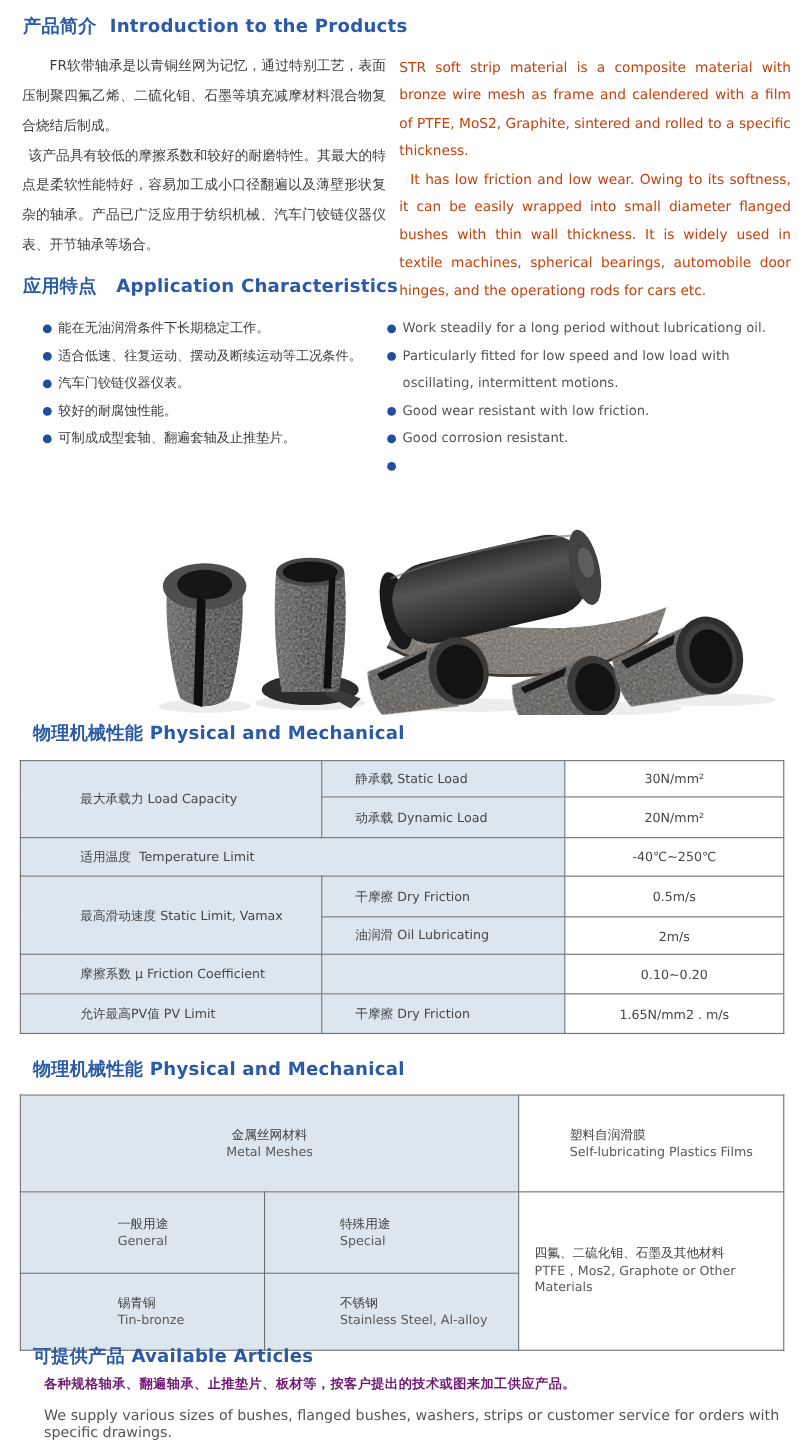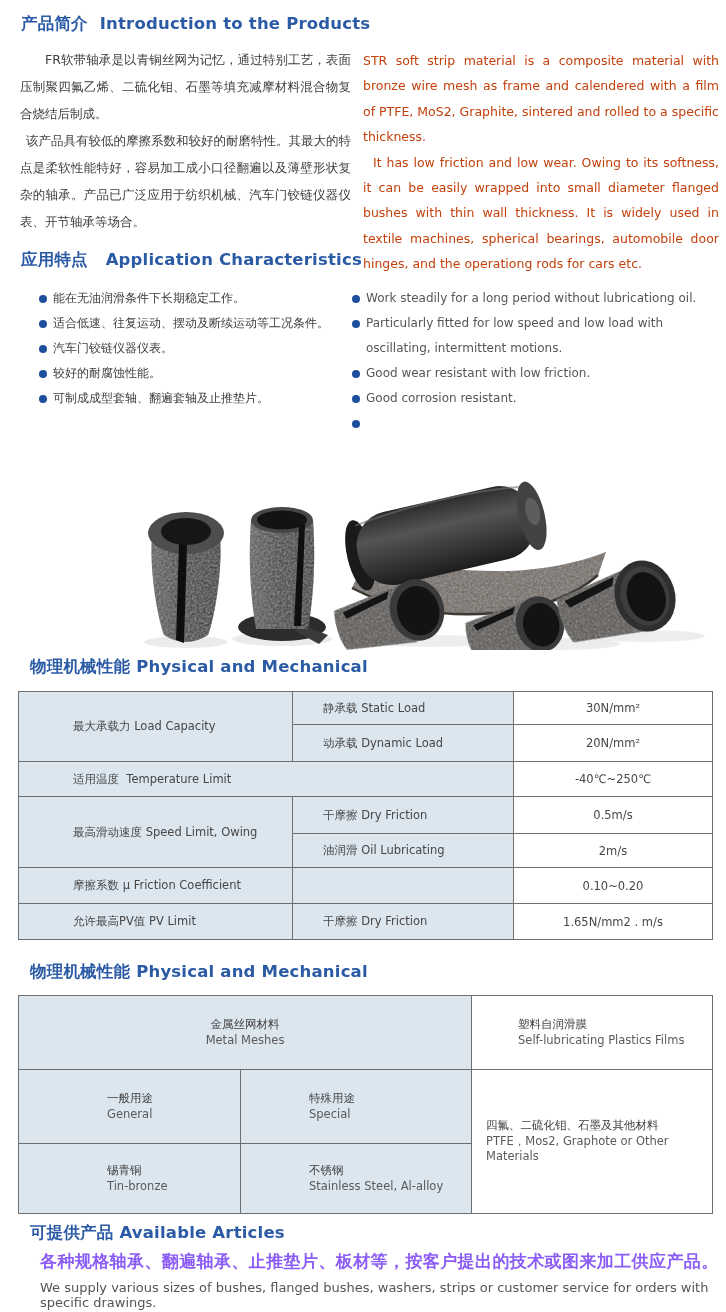--- a/index.html
+++ b/index.html
@@ -40,22 +40,22 @@
   #table2 .line{display:block;line-height:15.5px;font-size:11.5px;}
   #table2 .cn-line{color:#3f3f3f;}
   #table2 .en-line{color:#5a5a5a;}
   #table2 .head-merge{text-align:center;}
   #table2 .white{background:#fff;}
   #table2 .pl46{padding-left:46px;}
   #table2 .pl88{padding-left:88px;}
   #table2 .pl68{padding-left:68px;}
   #table2 .pl14{padding-left:14px;}
 
-  .avail-cn{position:absolute;left:40px;top:1250px;font-size:17px;font-weight:600;
-            color:#8b5cf6;letter-spacing:0.4px;}
+  .avail-cn{position:absolute;left:40px;top:1250px;font-size:12px;font-weight:600;
+            color:#701a75;letter-spacing:0.4px;}
   .avail-en{position:absolute;left:40px;top:1280px;font-size:13px;color:#555;}
 </style>
 </head>
 <body>
 
 <div id="page">
 
   <div class="sec-title" style="left:21px;top:13px;">产品简介  Introduction to the Products</div>
 
   <div class="cn-col" style="top:46px;">
@@ -187,21 +187,21 @@
     </tr>
     <tr style="height:37px">
       <td class="c2 bluebg">动承载 Dynamic Load</td>
       <td class="c3">20N/mm²</td>
     </tr>
     <tr style="height:35px">
       <td class="c1 bluebg" colspan="2">适用温度  Temperature Limit</td>
       <td class="c3">-40℃~250℃</td>
     </tr>
     <tr style="height:37px">
-      <td class="c1 bluebg" rowspan="2">最高滑动速度 Speed Limit, Owing</td>
+      <td class="c1 bluebg" rowspan="2">最高滑动速度 Static Limit, Vamax</td>
       <td class="c2 bluebg">干摩擦 Dry Friction</td>
       <td class="c3">0.5m/s</td>
     </tr>
     <tr style="height:34px">
       <td class="c2 bluebg">油润滑 Oil Lubricating</td>
       <td class="c3">2m/s</td>
     </tr>
     <tr style="height:36px">
       <td class="c1 bluebg">摩擦系数 μ Friction Coefficient</td>
       <td class="c2 bluebg"></td>
@@ -217,21 +217,21 @@
 
   <div class="sec-title" style="left:30px;top:961px;">物理机械性能 Physical and Mechanical</div>
 
   <table id="table2">
     <colgroup>
         <col style="width:222px">
         <col style="width:231px">
         <col style="width:241px">
       </colgroup>
     <tbody>
-        <tr style="height:74px">
+        <tr style="height:88px">
       <td class="bluebg head-merge" colspan="2">
         <span class="line cn-line">金属丝网材料</span>
         <span class="line en-line">Metal Meshes</span>
       </td>
       <td class="white pl46">
         <span class="line cn-line">塑料自润滑膜</span>
         <span class="line en-line">Self-lubricating Plastics Films</span>
       </td>
     </tr>
     <tr style="height:74px">

